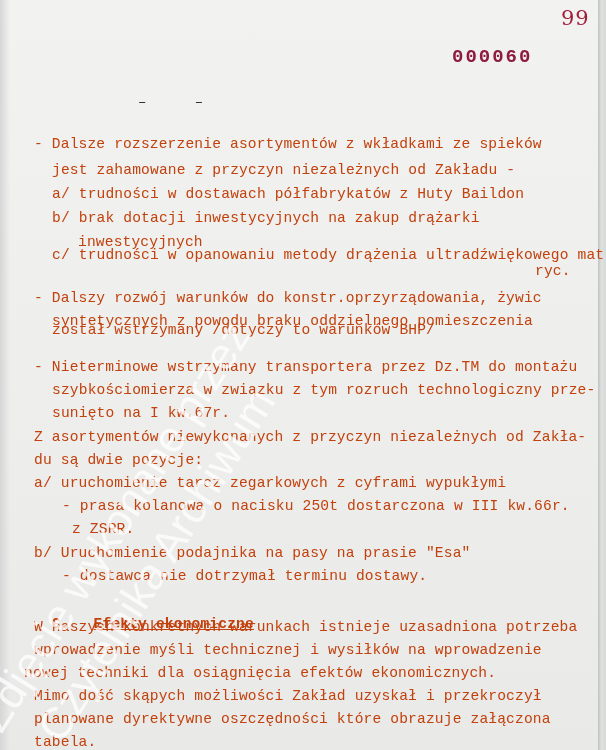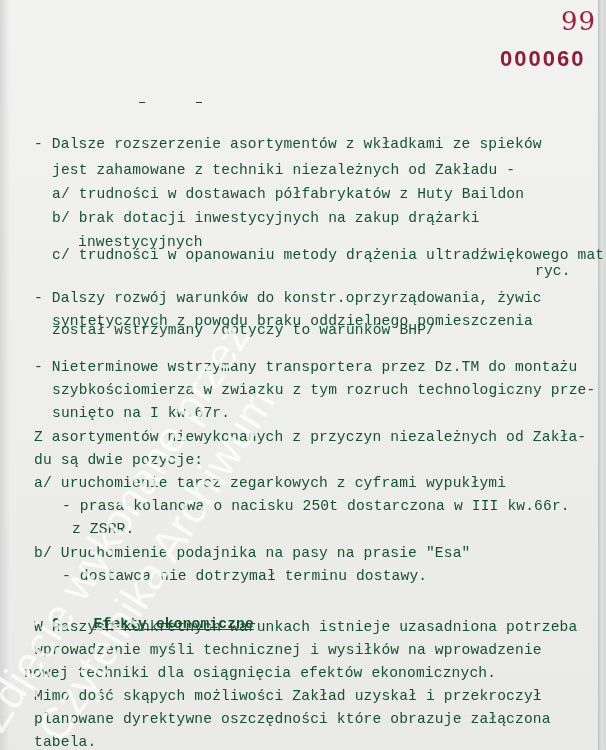--- a/index.html
+++ b/index.html
@@ -14,53 +14,53 @@
   }
   .edge {
     position:absolute; left:598px; top:0; width:8px; height:750px;
     background:linear-gradient(90deg,#bfc1c1,#dfe1e1 40%,#d8dada);
   }
   .leftshade {
     position:absolute; left:0; top:0; width:10px; height:750px;
     background:linear-gradient(90deg,#d5d6d6,rgba(240,240,240,0));
   }
   .folio {
-    position:absolute; left:561px; top:6px; font-size:26px; color:#a0203a;
+    position:absolute; left:561px; top:6px; font-size:21px; color:#a0203a;
     font-family:"DejaVu Serif", serif; letter-spacing:1px;
   }
   .stamp {
-    position:absolute; left:452px; top:46px; font-size:22px; font-weight:bold;
-    color:#8e1d3d; letter-spacing:2px; font-family:Liberation Sans, sans-serif;margin-left:48px;
+    position:absolute; left:452px; top:46px; font-size:19px; font-weight:bold;
+    color:#8e1d3d; letter-spacing:2px; font-family:Liberation Mono, monospace;
   }
   .dashes {
     position:absolute; left:138px; top:94px; font-size:14px; color:#333; letter-spacing:20px;
   }
   .line {
-    position:absolute; white-space:pre; font-size:14.6px; color:#14532d;
+    position:absolute; white-space:pre; font-size:14.6px; color:#c2410c;
     line-height:20px; letter-spacing:0.15px;
   }
   .u { text-decoration:underline;padding-left:15px; }
   .watermark {
     position:absolute; color:rgba(255,255,255,0.75); font-family:"Liberation Sans", sans-serif;
     font-size:44px; white-space:nowrap; transform-origin:left bottom; pointer-events:none;
   }
 </style>
 </head>
 <body>
 
 <div class="page"></div>
 <div class="leftshade"></div>
 <div class="edge"></div>
 
 <div class="folio">99</div>
 <div class="stamp">000060</div>
 <div class="dashes">– –</div>
 
 <div class="line" style="left:34px;top:134px">- Dalsze rozszerzenie asortymentów z wkładkami ze spieków</div>
-<div class="line" style="left:52px;top:160px">jest zahamowane z techniki niezależnych od Zakładu -</div>
+<div class="line" style="left:52px;top:160px">jest zahamowane z przyczyn niezależnych od Zakładu -</div>
 <div class="line" style="left:52px;top:184px">a/ trudności w dostawach półfabrykatów z Huty Baildon</div>
 <div class="line" style="left:52px;top:208px">b/ brak dotacji inwestycyjnych na zakup drążarki</div>
 <div class="line" style="left:78px;top:232px">inwestycyjnych</div>
 <div class="line" style="left:52px;top:245px">c/ trudności w opanowaniu metody drążenia ultradźwiękowego matr</div>
 <div class="line" style="left:535px;top:261px">ryc.</div>
 <div class="line" style="left:34px;top:288px">- Dalszy rozwój warunków do konstr.oprzyrządowania, żywic</div>
 <div class="line" style="left:52px;top:311px">syntetycznych z powodu braku oddzielnego pomieszczenia</div>
 <div class="line" style="left:52px;top:320px">został wstrzymany /dotyczy to warunków BHP/</div>
 <div class="line" style="left:34px;top:357px">- Nieterminowe wstrzymany transportera przez Dz.TM do montażu</div>
 <div class="line" style="left:52px;top:380px">szybkościomierza w związku z tym rozruch technologiczny prze-</div>

